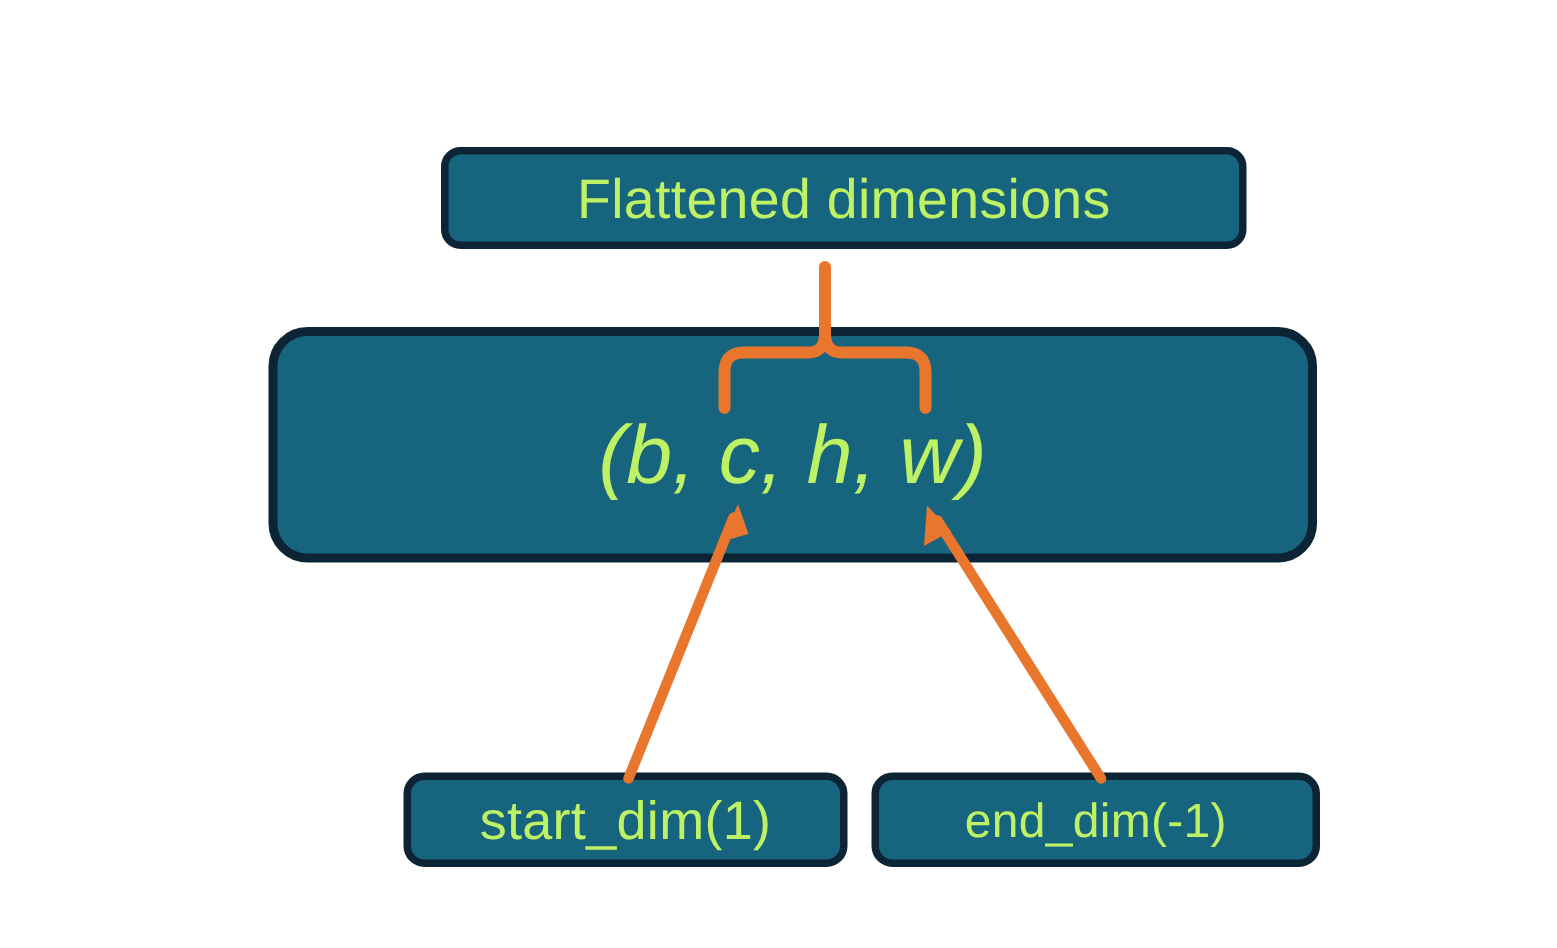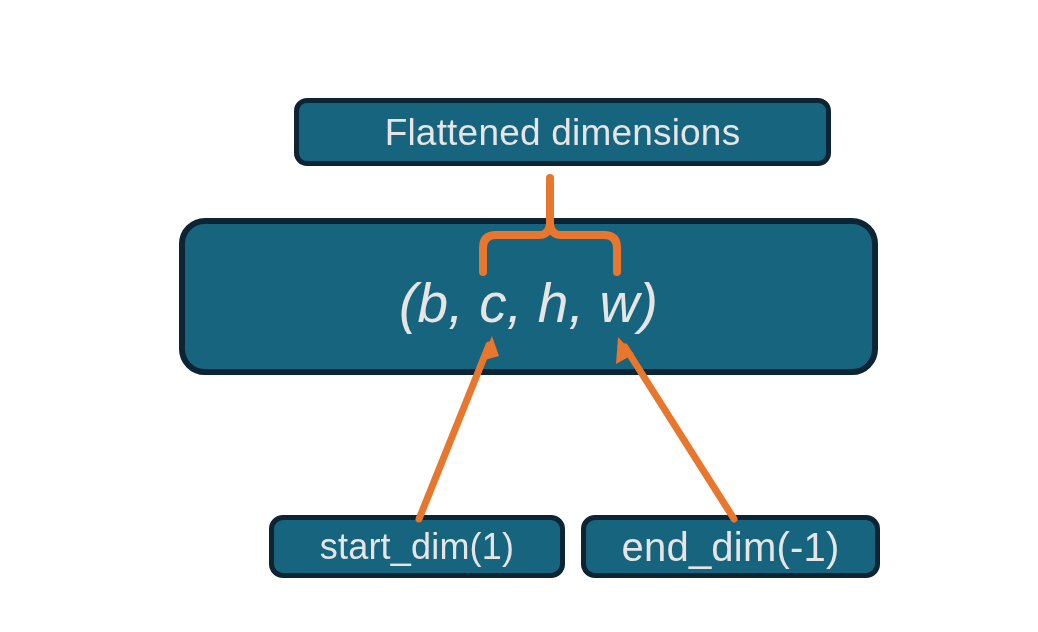--- a/index.html
+++ b/index.html
@@ -19,21 +19,21 @@
   }
   .node {
     position: absolute;
     box-sizing: border-box;
     background: #17647F;
     border: 5px solid #0C2433;
     border-radius: 14px;
     display: flex;
     align-items: center;
     justify-content: center;
-    color: #e5e5e5;
+    color: #bef264;
     letter-spacing: 0.2px;
     z-index: 2;
   }
   .node-label {
     display: block;
     white-space: nowrap;
     line-height: 1;
   }
 
   
@@ -80,21 +80,21 @@
 
   
   #node-end-dim {
     left: 581px;
     top: 515px;
     width: 299px;
     height: 63px;
     border-radius: 14px;
   }
   #node-end-dim .node-label {
-    font-size: 40px;
+    font-size: 32px;
   }
 
   
   #connectors {
     position: absolute;
     left: 0;
     top: 0;
     width: 1038px;
     height: 632px;
     z-index: 3;

